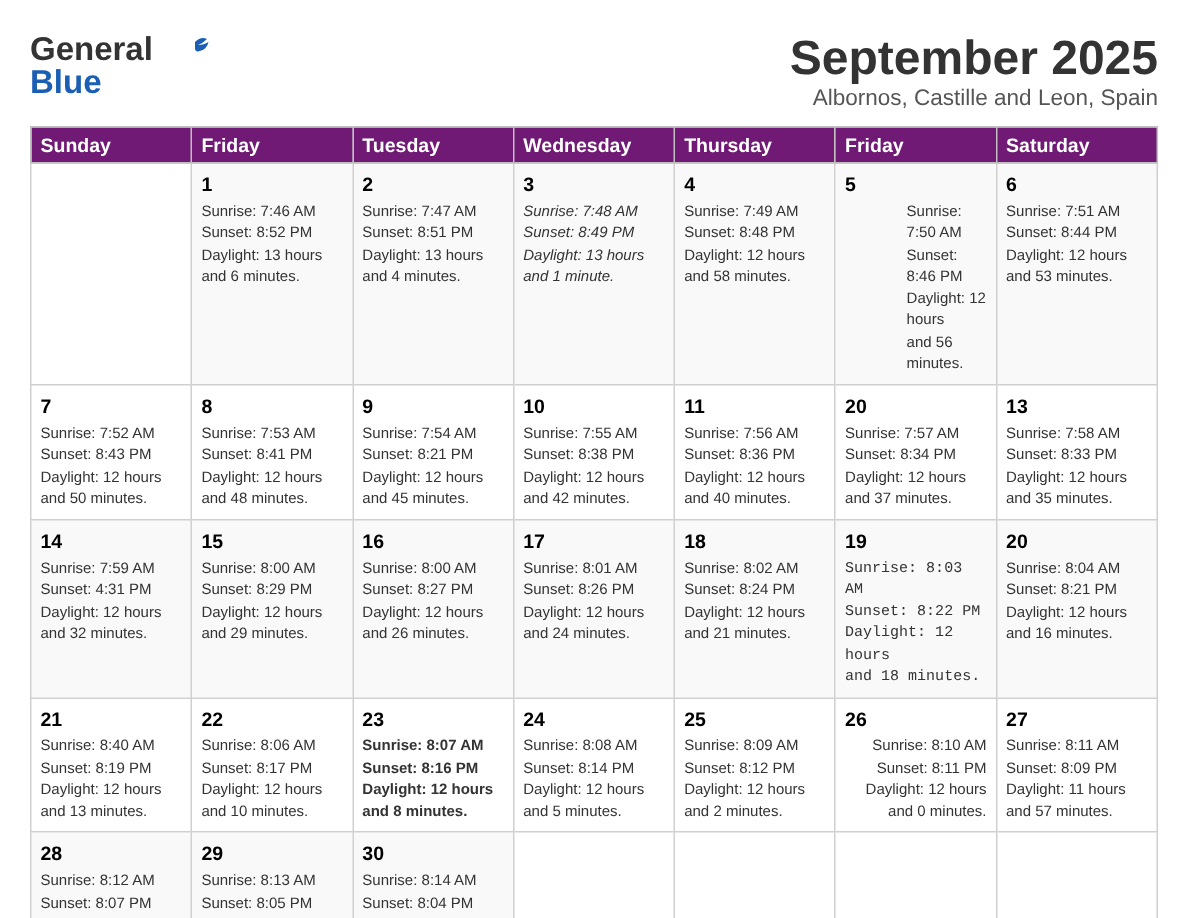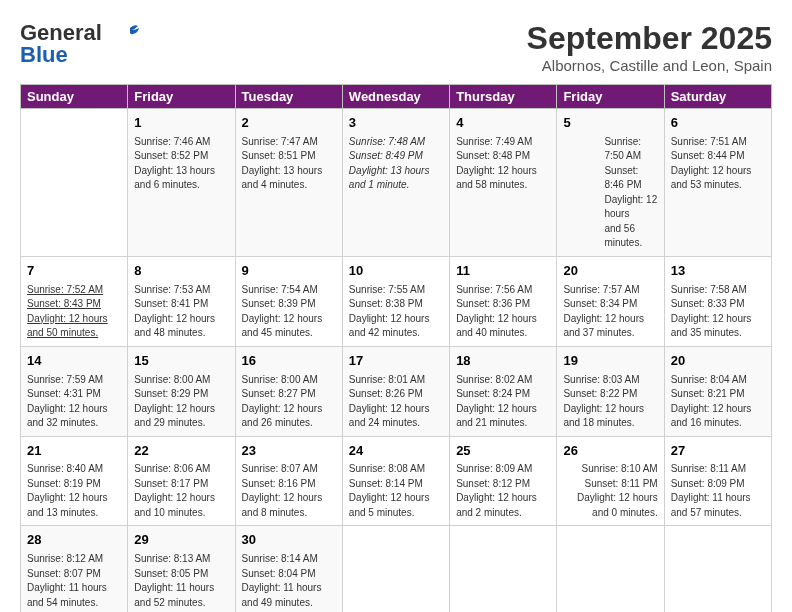--- a/index.html
+++ b/index.html
@@ -147,36 +147,36 @@
           <span class="day-number">6</span>
           <div class="day-info" style="white-space: pre-line;">Sunrise: 7:51 AM
 Sunset: 8:44 PM
 Daylight: 12 hours
 and 53 minutes.</div>
         </td>
       </tr>
       <tr>
         <td>
           <span class="day-number">7</span>
-          <div class="day-info" style="white-space: pre-line; text-decoration: underline;">Sunrise: 7:52 AM
+          <div class="day-info" style="white-space: pre-line;">Sunrise: 7:52 AM
 Sunset: 8:43 PM
 Daylight: 12 hours
 and 50 minutes.</div>
         </td>
         <td>
           <span class="day-number">8</span>
           <div class="day-info" style="white-space: pre-line;">Sunrise: 7:53 AM
 Sunset: 8:41 PM
 Daylight: 12 hours
 and 48 minutes.</div>
         </td>
         <td>
           <span class="day-number">9</span>
           <div class="day-info" style="white-space: pre-line;">Sunrise: 7:54 AM
-Sunset: 8:39 PM
+Sunset: 8:21 PM
 Daylight: 12 hours
 and 45 minutes.</div>
         </td>
         <td>
           <span class="day-number">10</span>
           <div class="day-info" style="white-space: pre-line;">Sunrise: 7:55 AM
 Sunset: 8:38 PM
 Daylight: 12 hours
 and 42 minutes.</div>
         </td>
@@ -233,21 +233,21 @@
         </td>
         <td>
           <span class="day-number">18</span>
           <div class="day-info" style="white-space: pre-line;">Sunrise: 8:02 AM
 Sunset: 8:24 PM
 Daylight: 12 hours
 and 21 minutes.</div>
         </td>
         <td>
           <span class="day-number">19</span>
-          <div class="day-info" style="white-space: pre-line;">Sunrise: 8:03 AM
+          <div class="day-info" style="white-space: pre-line; font-family: Liberation Mono, monospace;">Sunrise: 8:03 AM
 Sunset: 8:22 PM
 Daylight: 12 hours
 and 18 minutes.</div>
         </td>
         <td>
           <span class="day-number">20</span>
           <div class="day-info" style="white-space: pre-line;">Sunrise: 8:04 AM
 Sunset: 8:21 PM
 Daylight: 12 hours
 and 16 minutes.</div>
@@ -263,21 +263,21 @@
         </td>
         <td>
           <span class="day-number">22</span>
           <div class="day-info" style="white-space: pre-line;">Sunrise: 8:06 AM
 Sunset: 8:17 PM
 Daylight: 12 hours
 and 10 minutes.</div>
         </td>
         <td>
           <span class="day-number">23</span>
-          <div class="day-info" style="white-space: pre-line;">Sunrise: 8:07 AM
+          <div class="day-info" style="white-space: pre-line; font-weight: bold;">Sunrise: 8:07 AM
 Sunset: 8:16 PM
 Daylight: 12 hours
 and 8 minutes.</div>
         </td>
         <td>
           <span class="day-number">24</span>
           <div class="day-info" style="white-space: pre-line;">Sunrise: 8:08 AM
 Sunset: 8:14 PM
 Daylight: 12 hours
 and 5 minutes.</div>

